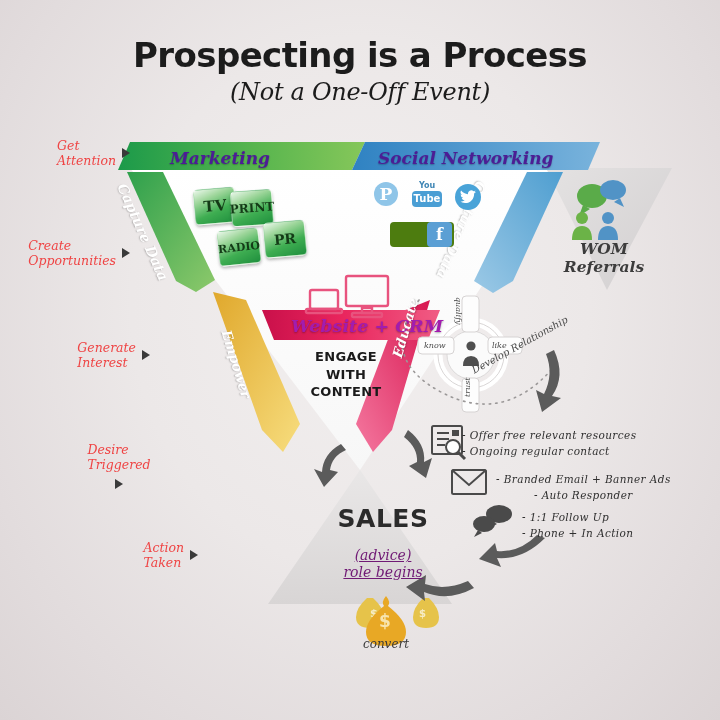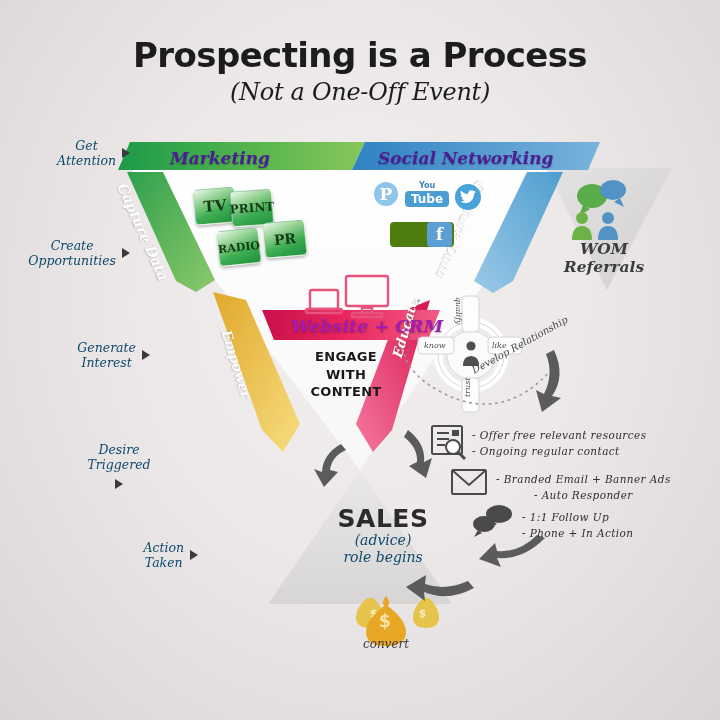--- a/index.html
+++ b/index.html
@@ -20,21 +20,21 @@
     line-height:1.05;
   }
   #sub-title{
     font-family:"DejaVu Serif",serif;
     font-style:italic;font-size:24px;color:#1c1c1c;margin-top:4px;letter-spacing:-0.3px;
   }
 
   
   .stage-label{
     font-family:"DejaVu Serif",serif;font-style:italic;
-    font-size:12.5px;color:#0c4a6e;text-align:center;line-height:1.22;
+    font-size:12.5px;color:#ef4444;text-align:left;line-height:1.22;
     white-space:nowrap;
   }
   .stage-row{display:flex;align-items:center;gap:6px;justify-content:flex-end;}
   .tri-right{
     width:0;height:0;border-left:8px solid #3a3a3a;
     border-top:5.5px solid transparent;border-bottom:5.5px solid transparent;
     flex:0 0 auto;
   }
 
   
@@ -87,22 +87,22 @@
   
   .soc{position:absolute;display:flex;align-items:center;justify-content:center;}
   #soc-pinterest{left:374px;top:182px;width:24px;height:24px;background:#8fc5e8;color:#fff;
      font-family:"DejaVu Serif",serif;font-weight:bold;font-size:17px;border-radius:50%;}
   #soc-youtube{left:410px;top:181px;width:34px;height:26px;}
   #soc-twitter{left:455px;top:184px;width:26px;height:26px;background:#49a3d8;border-radius:50%;}
   #soc-linkedin{left:390px;top:222px;width:25px;height:25px;background:#4d7c0f;border-radius:4px;
      color:#fff;font-family:"DejaVu Sans",sans-serif;font-weight:bold;font-size:13px;padding-left:39px;}
   #soc-facebook{left:427px;top:222px;width:25px;height:25px;background:#5b9fd4;border-radius:4px;
      color:#fff;font-family:"DejaVu Serif",serif;font-weight:bold;font-size:16px;}
-  #yt-box{width:44px;height:16px;background:#4a9ed4;border-radius:4px;display:flex;align-items:center;
-     justify-content:center;color:#fff;font-size:12px;font-weight:bold;
+  #yt-box{width:30px;height:16px;background:#4a9ed4;border-radius:4px;display:flex;align-items:center;
+     justify-content:center;color:#fff;font-size:10px;font-weight:bold;
      font-family:"DejaVu Sans",sans-serif;}
   #yt-top{font-family:"DejaVu Sans",sans-serif;font-size:8px;font-weight:bold;color:#3f86b5;line-height:1;}
 
   
   #wom-block{left:556px;top:240px;width:96px;text-align:center;
      font-family:"DejaVu Serif",serif;font-style:italic;font-weight:bold;
      font-size:15.5px;color:#3c3c3c;line-height:1.18;}
 
   
   .klt{
@@ -127,21 +127,21 @@
   }
   #bg-1{left:428px;top:428px;}
   #bg-2{left:450px;top:472px;text-align:center;}
   #bg-3{left:480px;top:510px;}
 
   
   #sales-block{left:318px;top:506px;width:130px;text-align:center;}
   #sales-title{font-family:"DejaVu Sans",sans-serif;font-weight:bold;font-size:25px;
      color:#2b2b2b;letter-spacing:.5px;line-height:1;}
   #sales-sub{font-family:"DejaVu Serif",serif;font-style:italic;font-size:14px;
-     color:#0c4a6e;line-height:1.22;margin-top:1px;}
+     color:#701a75;line-height:1.22;margin-top:16px;text-decoration:underline;}
   #convert-label{left:350px;top:637px;width:72px;text-align:center;
      font-family:"DejaVu Serif",serif;font-style:italic;font-size:12px;color:#3a3a3a;}
 </style>
 </head>
 <body>
 
 <div id="stage">
 
   <div class="abs" id="title-block">
     <div id="main-title">Prospecting is a Process</div>
@@ -369,21 +369,21 @@
     <div>Referrals</div>
   </div>
 
   <div class="klt" id="klt-know">know</div>
   <div class="klt" id="klt-like">like</div>
   <div class="klt" id="klt-qualify">qualify</div>
   <div class="klt" id="klt-trust">trust</div>
   <div class="abs" id="develop-rel">Develop Relationship</div>
 
   <div class="bullet-group" id="bg-1">
-    <div class="bullet-text" style="margin-left:44px;">
+    <div class="bullet-text" style="margin-left:34px;">
       <div>- Offer free relevant resources</div>
       <div>- Ongoing regular contact</div>
     </div>
   </div>
 
   <div class="bullet-group" id="bg-2">
     <div class="bullet-text" style="margin-left:46px;">
       <div>- Branded Email + Banner Ads</div>
       <div>- Auto Responder</div>
     </div>

